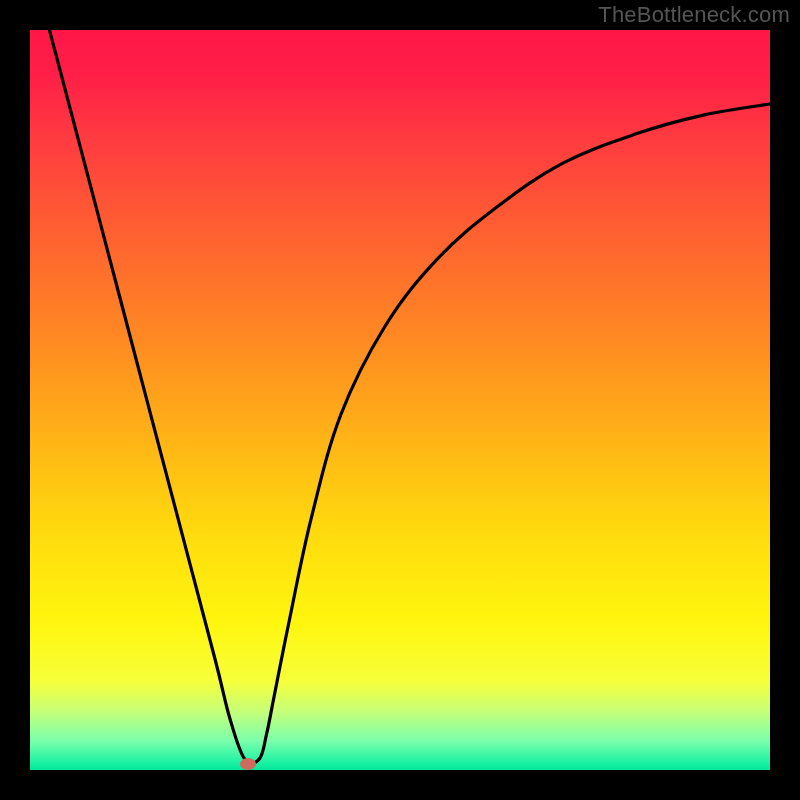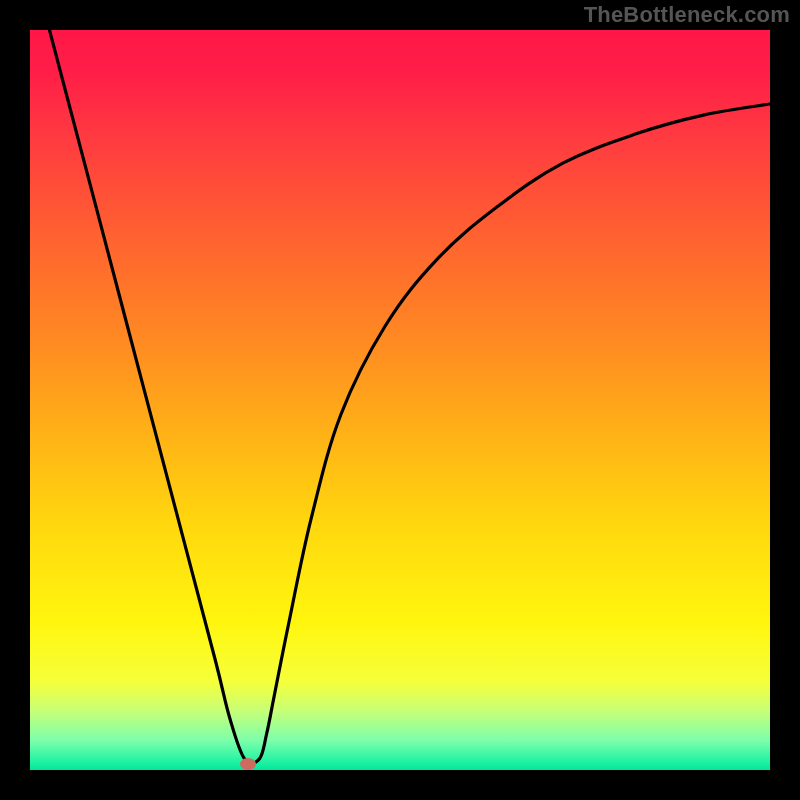--- a/index.html
+++ b/index.html
@@ -16,21 +16,21 @@
     width: 800px;
     height: 800px;
     background: #000;
   }
   .watermark {
     position: absolute;
     top: 2px;
     right: 10px;
     color: #555;
     font-size: 22px;
-    font-weight: 700;
+    font-weight: 400;
     letter-spacing: 0.2px;
     z-index: 20;
   }
   .plot {
     position: absolute;
     left: 30px;
     top: 30px;
     width: 740px;
     height: 740px;
     z-index: 5;

